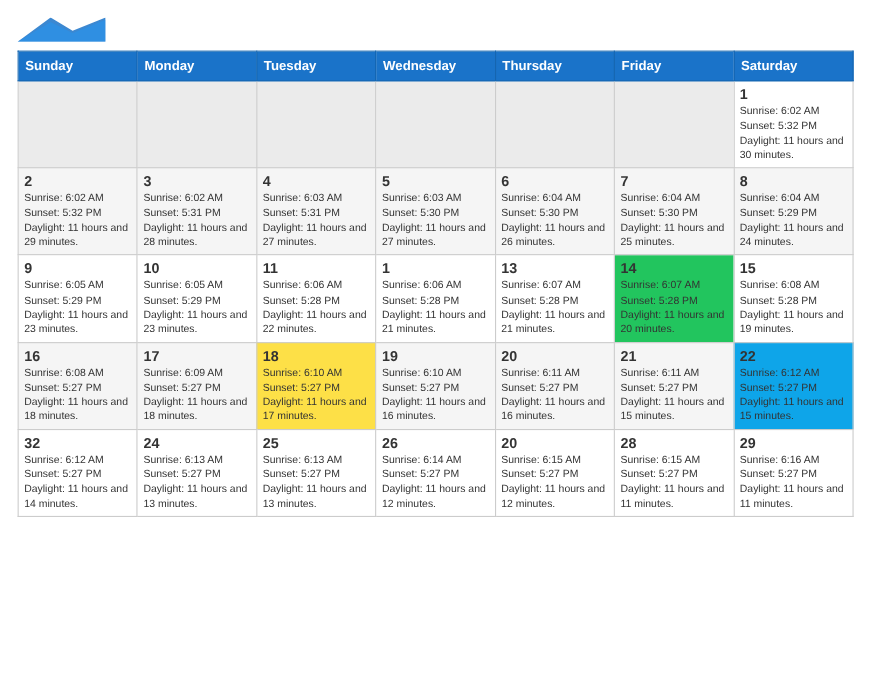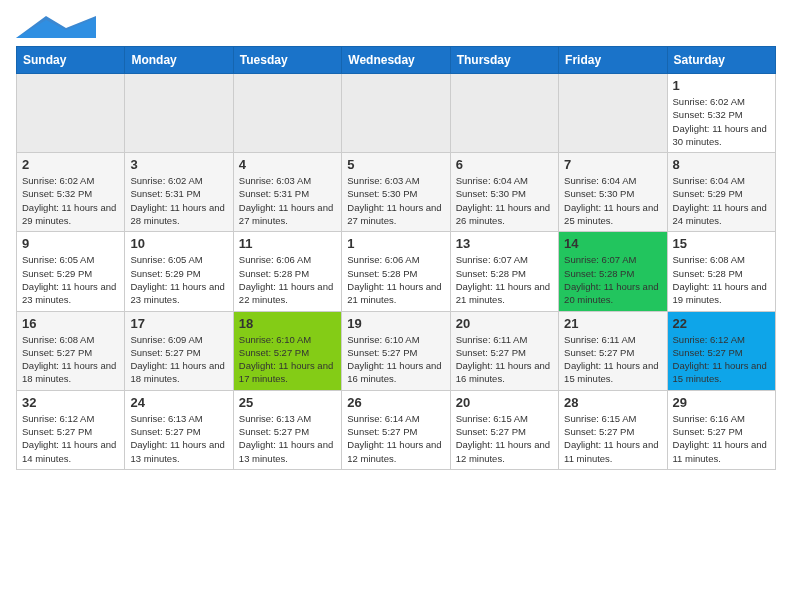--- a/index.html
+++ b/index.html
@@ -184,21 +184,21 @@
       </tr>
       <tr>
         <td style="background: rgb(245, 245, 245);">
           <span class="day-num">16</span>
           <div class="day-info">Sunrise: 6:08 AM<br>Sunset: 5:27 PM<br>Daylight: 11 hours and 18 minutes.</div>
         </td>
         <td style="background: rgb(245, 245, 245);">
           <span class="day-num">17</span>
           <div class="day-info">Sunrise: 6:09 AM<br>Sunset: 5:27 PM<br>Daylight: 11 hours and 18 minutes.</div>
         </td>
-        <td style="background: #84cc16;">
+        <td style="background: #fde047;">
           <span class="day-num">18</span>
           <div class="day-info">Sunrise: 6:10 AM<br>Sunset: 5:27 PM<br>Daylight: 11 hours and 17 minutes.</div>
         </td>
         <td style="background: rgb(245, 245, 245);">
           <span class="day-num">19</span>
           <div class="day-info">Sunrise: 6:10 AM<br>Sunset: 5:27 PM<br>Daylight: 11 hours and 16 minutes.</div>
         </td>
         <td style="background: rgb(245, 245, 245);">
           <span class="day-num">20</span>
           <div class="day-info">Sunrise: 6:11 AM<br>Sunset: 5:27 PM<br>Daylight: 11 hours and 16 minutes.</div>

